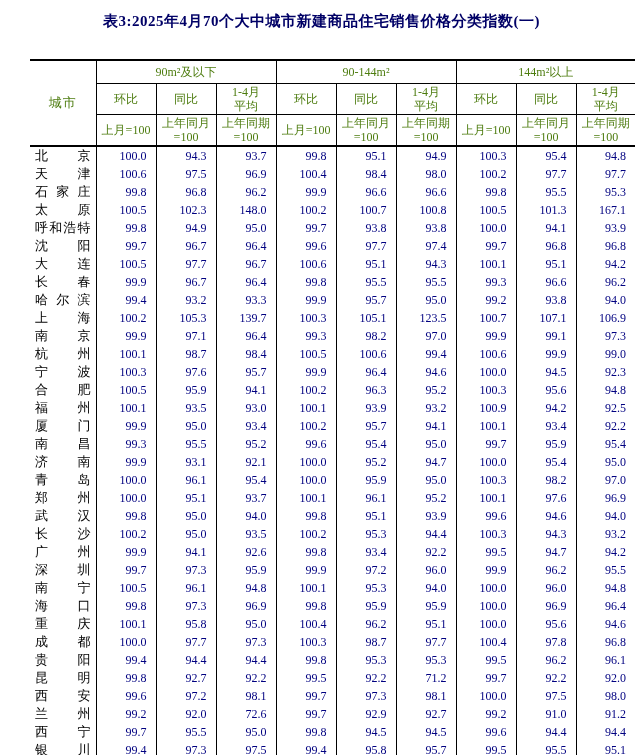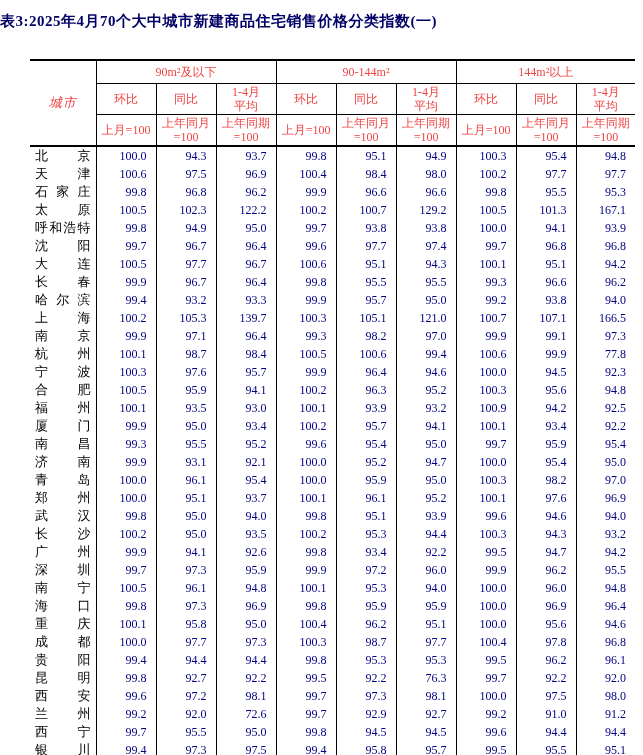--- a/index.html
+++ b/index.html
@@ -10,20 +10,21 @@
     font-family: "Liberation Serif", "DejaVu Serif", serif;
   }
   .page {
     width: 643px;
     height: 755px;
     overflow: hidden;
     background: #ffffff;
   }
   .title {
     padding-top: 12px;
+    text-align: center;
     font-size: 15px;
     font-weight: bold;
     color: #000066;
     letter-spacing: 0.5px;
   }
   table.idx {
     border-collapse: collapse;
     table-layout: fixed;
     width: 605px;
     margin: 28px 0 0 30px;
@@ -36,34 +37,33 @@
     padding: 0;
     overflow: hidden;
   }
   table.idx tr > *:first-child { border-left: none; }
   table.idx tr > *:last-child { border-right: none; }
   thead th {
     border-top: 1px solid #000;
     border-bottom: 1px solid #000;
     font-weight: normal;
     font-size: 12px;
-    color: #ef4444;
+    color: #4d7c0f;
     text-align: center;
     vertical-align: middle;
     white-space: pre-line;
     line-height: 1.2;
   }
   thead tr.grp-row th { height: 22px; }
   thead tr.metric-row th { height: 30px; }
   thead tr.base-row th { height: 30px; }
   thead tr.base-row th, th.city-head { border-bottom: 2px solid #000; }
   th.city-head {
     font-size: 13px;
     letter-spacing: 1px;
-    font-style: italic;
   }
   tbody td {
     border-top: none;
     border-bottom: none;
     height: 17px;
     font-size: 12px;
     vertical-align: middle;
   }
   tbody td.num {
     text-align: right;
@@ -194,24 +194,24 @@
         </tr>
         <tr>
           <td class="city">
             <div class="city-wrap">
               <span>太</span>
               <span>原</span>
             </div>
           </td>
           <td class="num">100.5</td>
           <td class="num">102.3</td>
-          <td class="num">122.2</td>
+          <td class="num">148.0</td>
           <td class="num">100.2</td>
           <td class="num">100.7</td>
-          <td class="num">129.2</td>
+          <td class="num">100.8</td>
           <td class="num">100.5</td>
           <td class="num">101.3</td>
           <td class="num">167.1</td>
         </tr>
         <tr>
           <td class="city">
             <div class="city-wrap">
               <span>呼</span>
               <span>和</span>
               <span>浩</span>
@@ -302,24 +302,24 @@
             <div class="city-wrap">
               <span>上</span>
               <span>海</span>
             </div>
           </td>
           <td class="num">100.2</td>
           <td class="num">105.3</td>
           <td class="num">139.7</td>
           <td class="num">100.3</td>
           <td class="num">105.1</td>
-          <td class="num">121.0</td>
+          <td class="num">123.5</td>
           <td class="num">100.7</td>
           <td class="num">107.1</td>
-          <td class="num">166.5</td>
+          <td class="num">106.9</td>
         </tr>
         <tr>
           <td class="city">
             <div class="city-wrap">
               <span>南</span>
               <span>京</span>
             </div>
           </td>
           <td class="num">99.9</td>
           <td class="num">97.1</td>
@@ -339,21 +339,21 @@
             </div>
           </td>
           <td class="num">100.1</td>
           <td class="num">98.7</td>
           <td class="num">98.4</td>
           <td class="num">100.5</td>
           <td class="num">100.6</td>
           <td class="num">99.4</td>
           <td class="num">100.6</td>
           <td class="num">99.9</td>
-          <td class="num">77.8</td>
+          <td class="num">99.0</td>
         </tr>
         <tr>
           <td class="city">
             <div class="city-wrap">
               <span>宁</span>
               <span>波</span>
             </div>
           </td>
           <td class="num">100.3</td>
           <td class="num">97.6</td>
@@ -642,21 +642,21 @@
             <div class="city-wrap">
               <span>昆</span>
               <span>明</span>
             </div>
           </td>
           <td class="num">99.8</td>
           <td class="num">92.7</td>
           <td class="num">92.2</td>
           <td class="num">99.5</td>
           <td class="num">92.2</td>
-          <td class="num">76.3</td>
+          <td class="num">71.2</td>
           <td class="num">99.7</td>
           <td class="num">92.2</td>
           <td class="num">92.0</td>
         </tr>
         <tr>
           <td class="city">
             <div class="city-wrap">
               <span>西</span>
               <span>安</span>
             </div>

